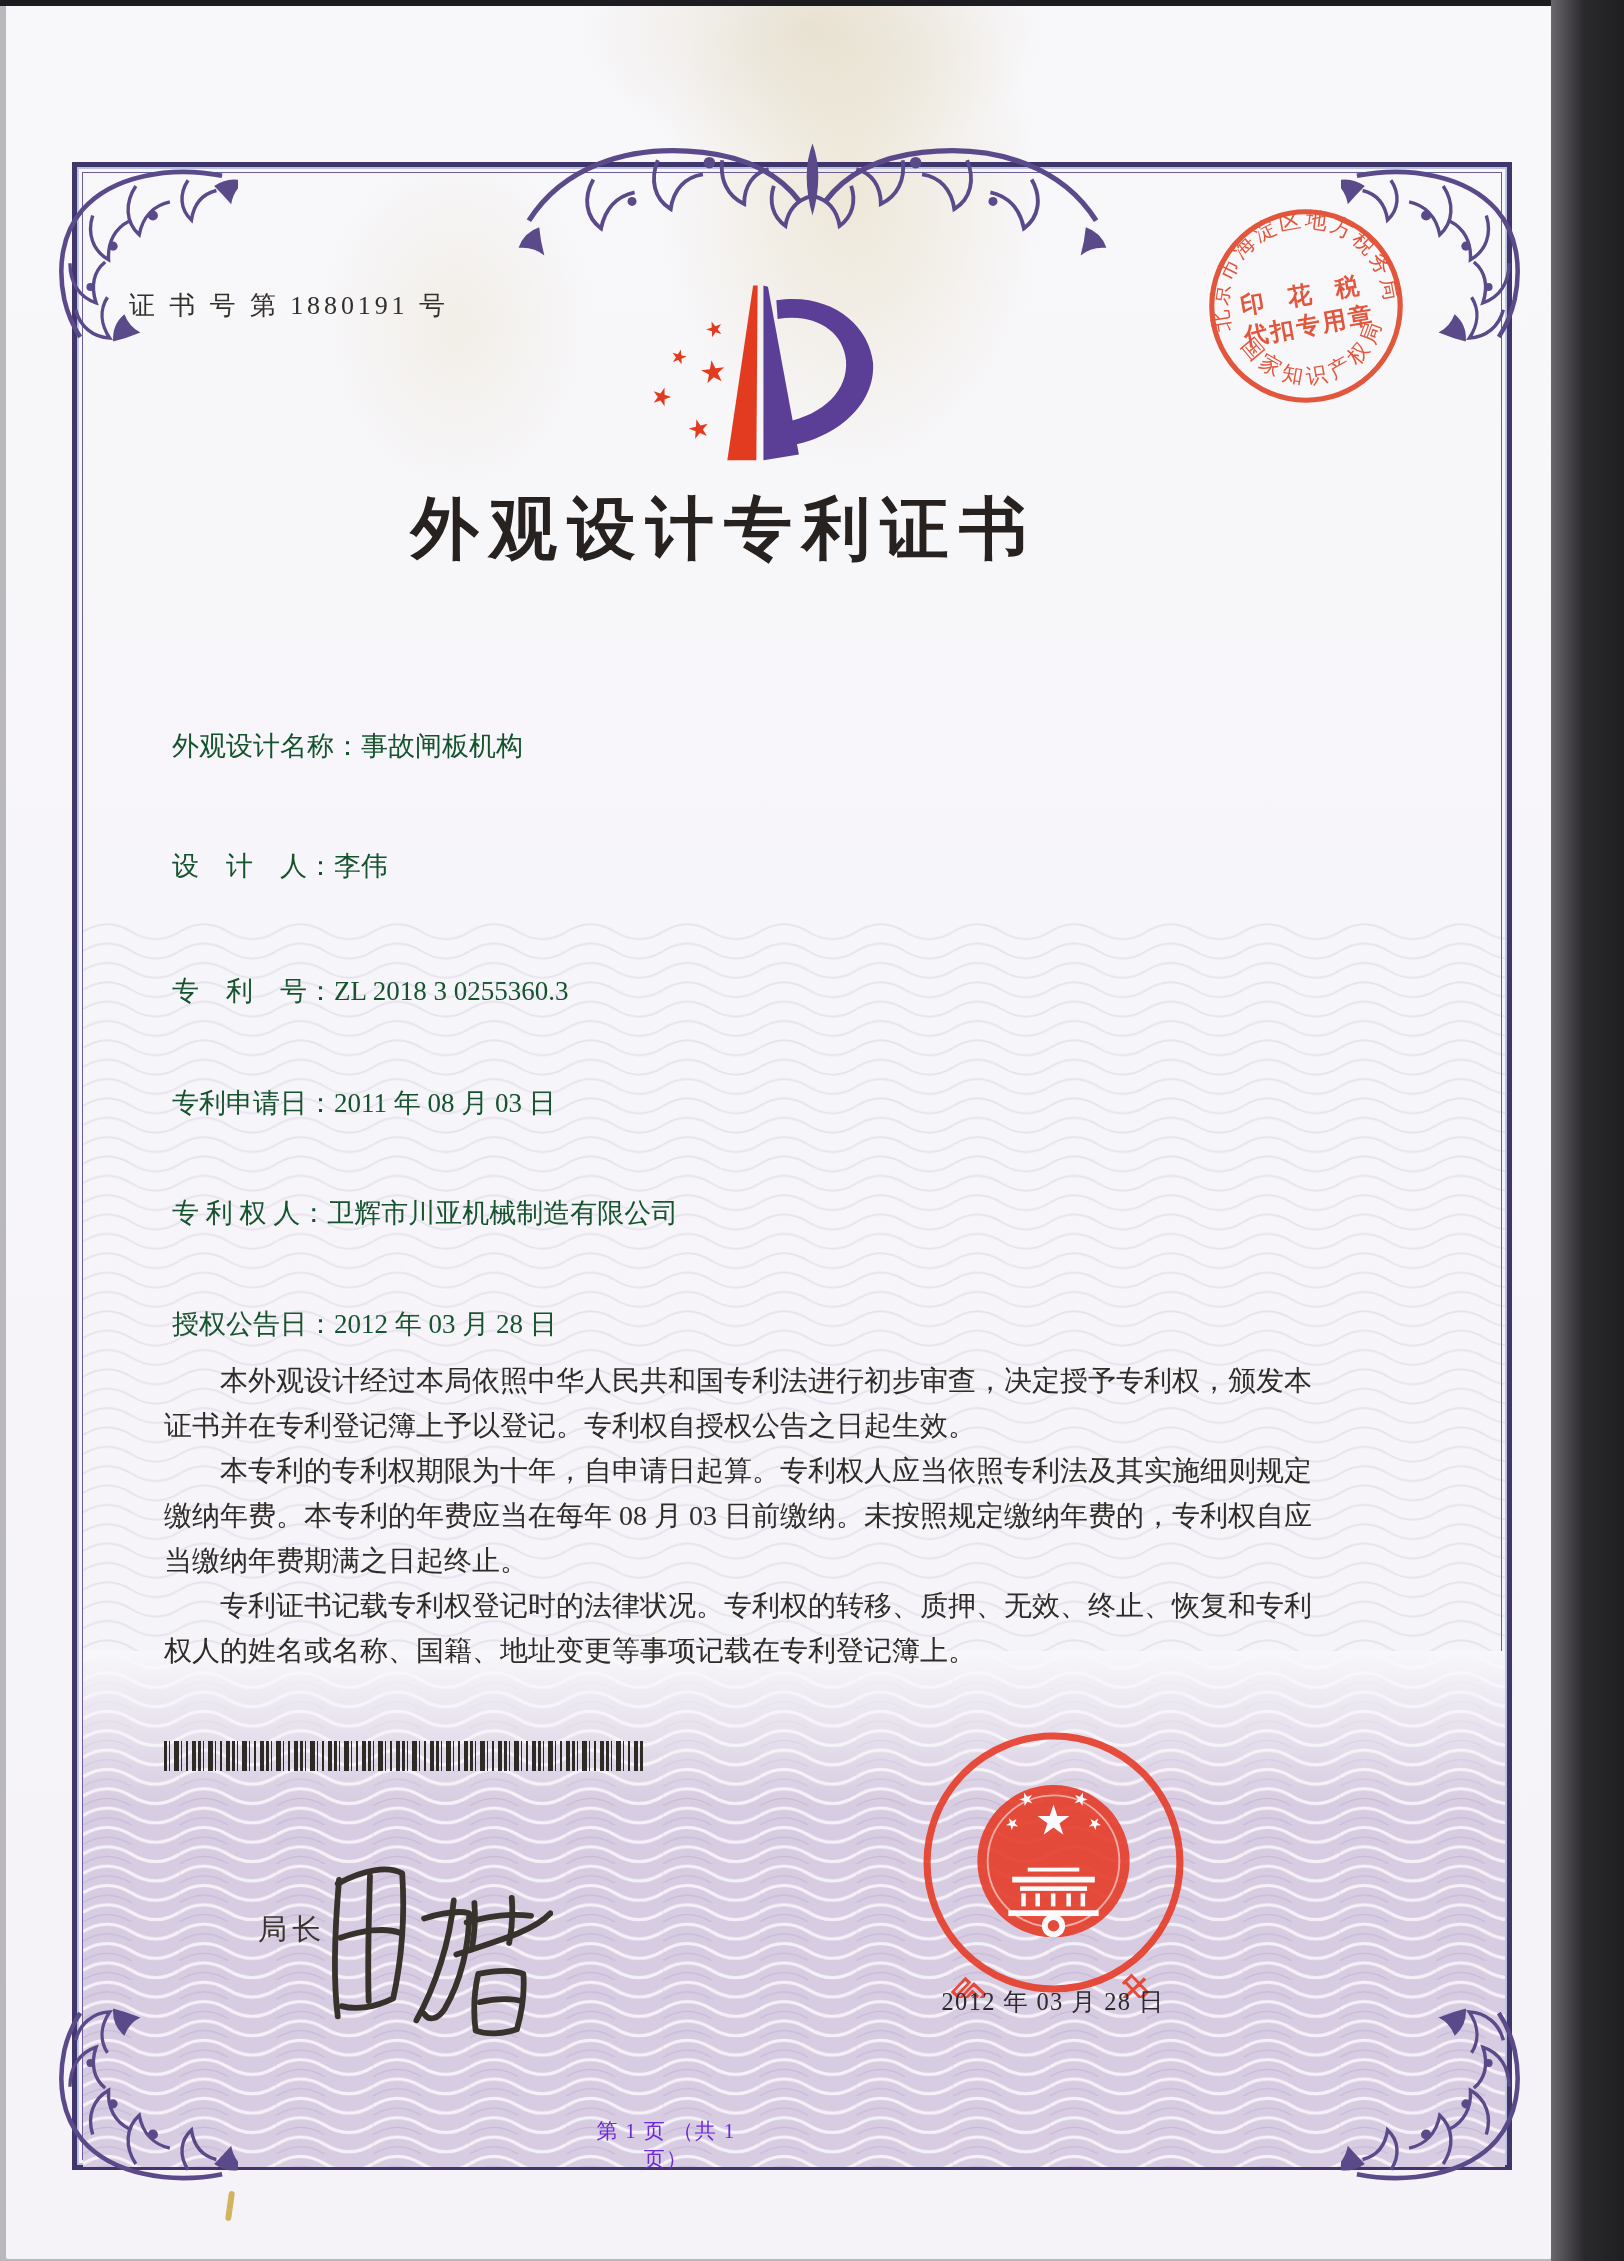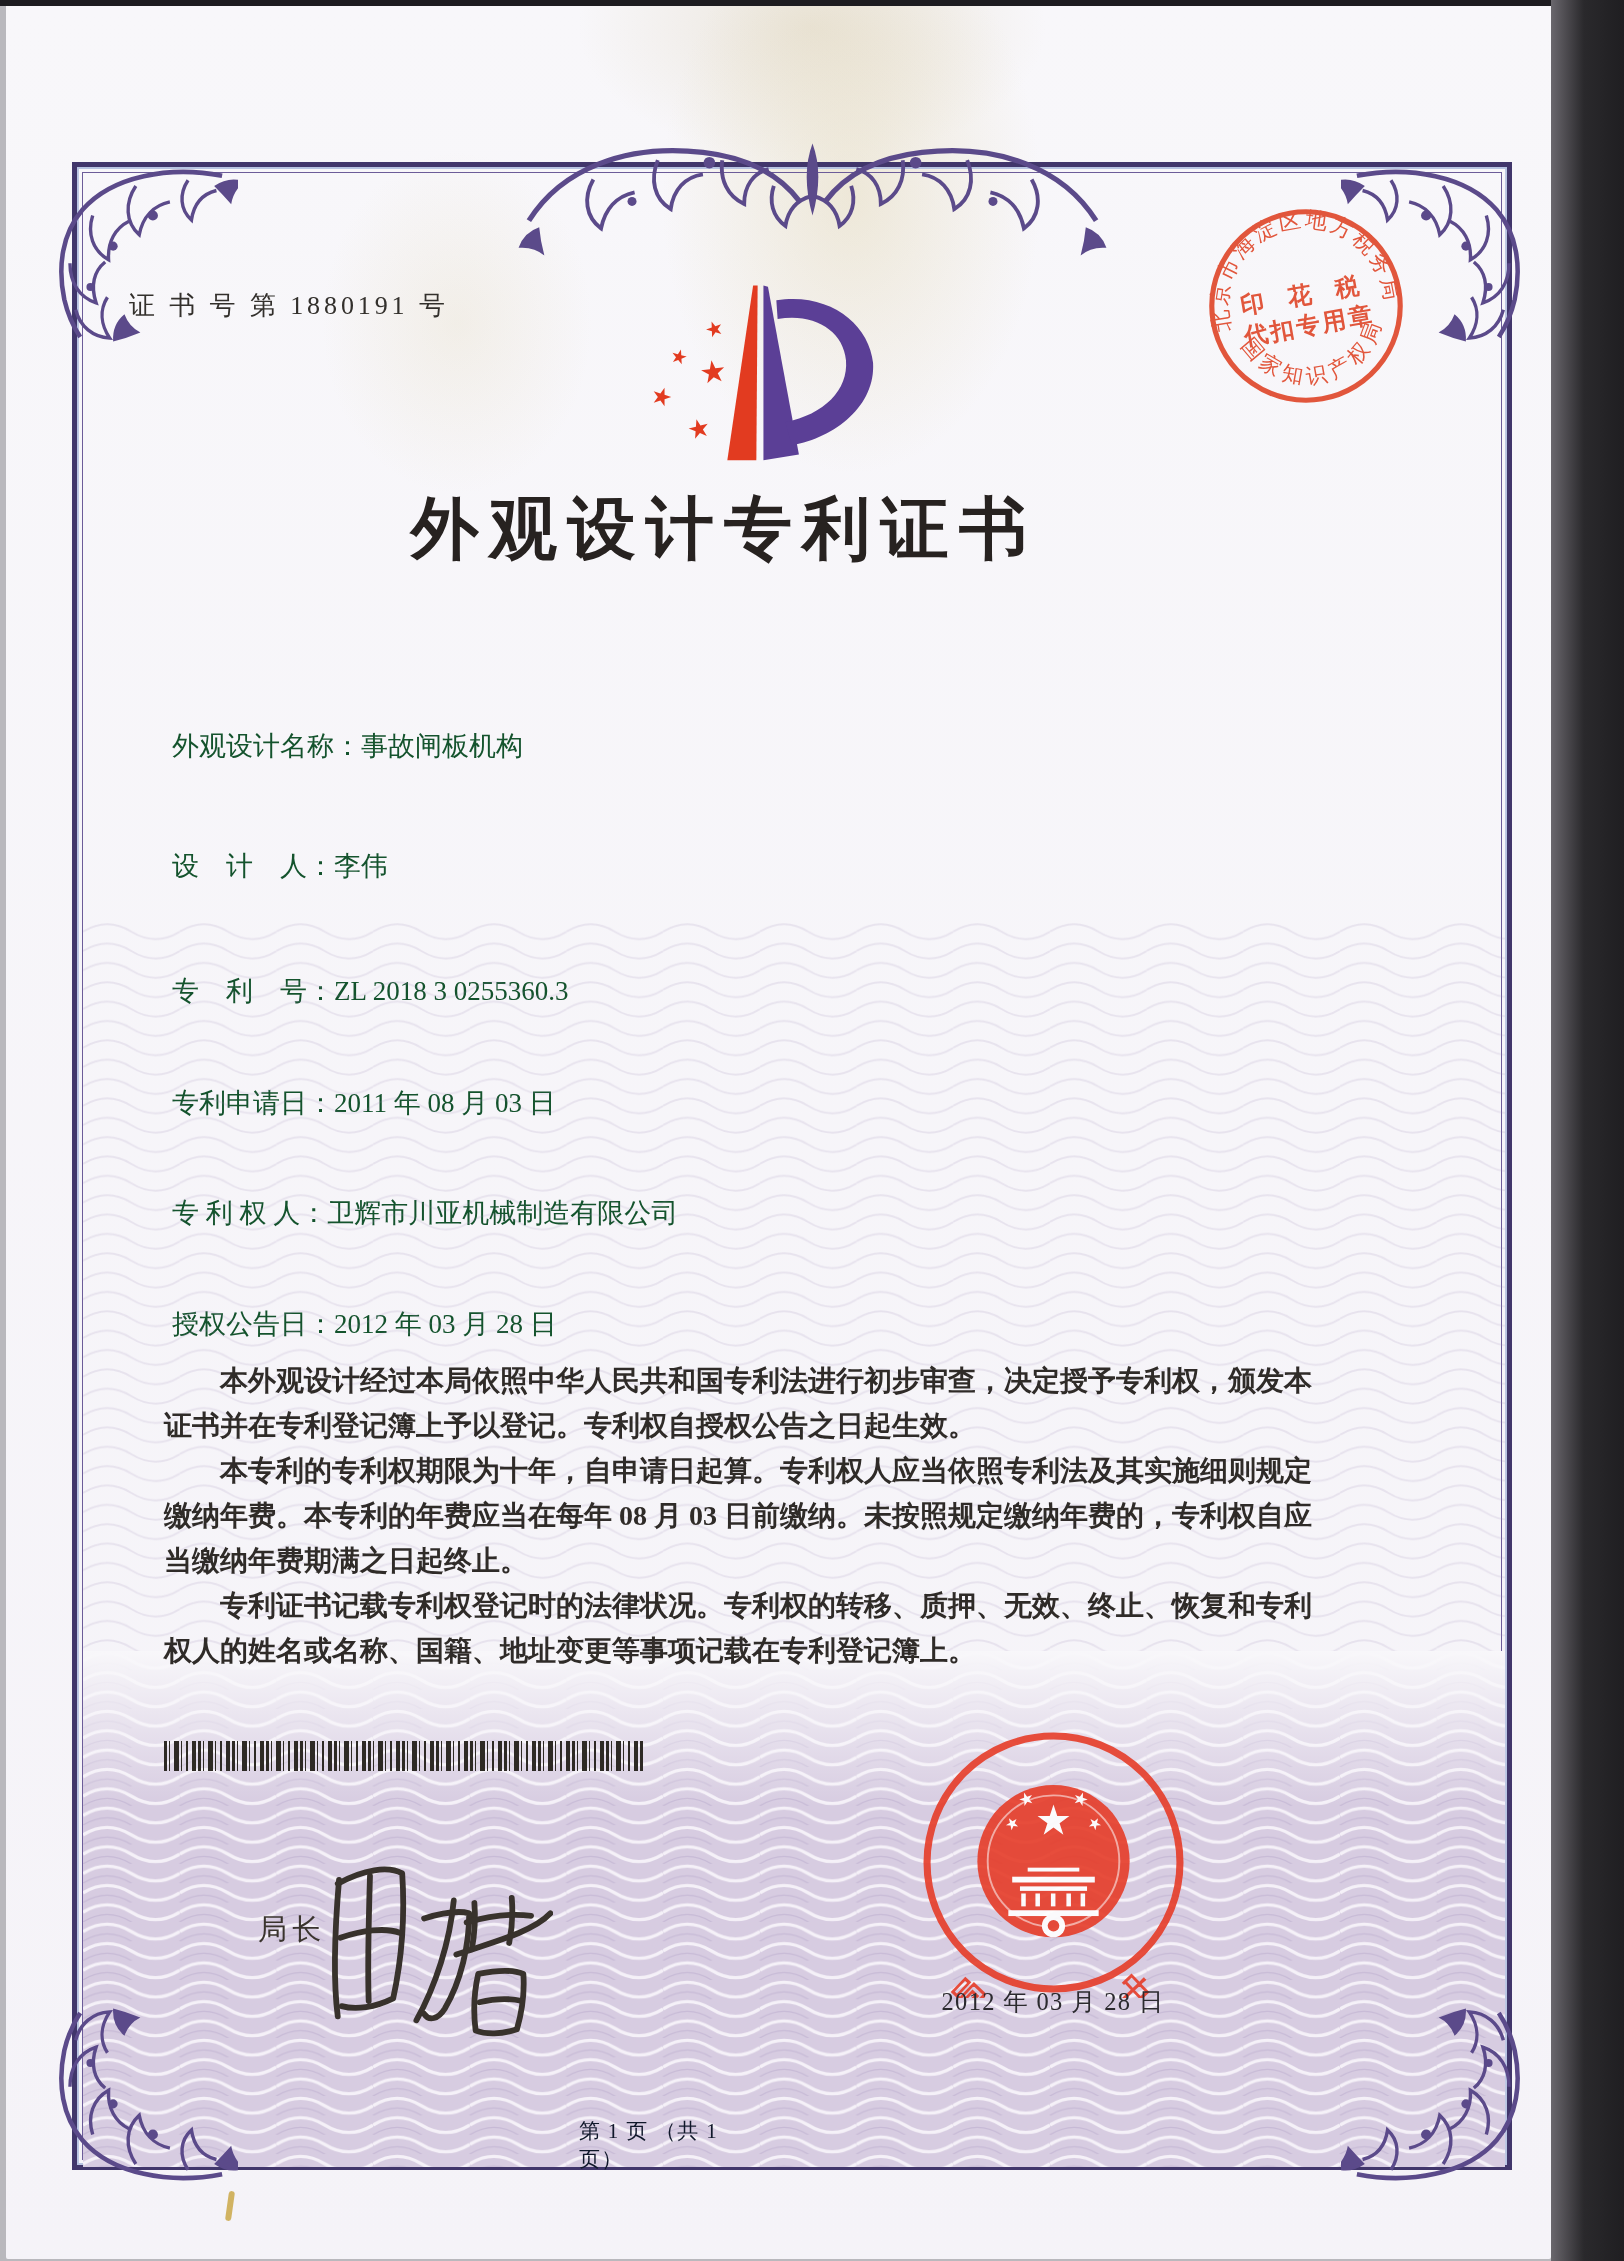--- a/index.html
+++ b/index.html
@@ -17,37 +17,37 @@
   .frame-outer{position:absolute;left:72px;top:162px;width:1430px;height:1998px;
       border:5.8px solid #41366b;box-shadow:inset 0 0 0 1.9px #b8c4e2;}
   .frame-inner{position:absolute;inset:5.2px;border:1.9px solid #6c5c99;}
   .abs{position:absolute;}
   .cert-no{left:129px;top:288px;font-size:26px;letter-spacing:3.9px;color:#33302c;}
   .title{left:0;top:484px;width:1448px;text-align:center;font-size:68px;font-weight:700;
          letter-spacing:10.3px;color:#272220;}
   .field{left:172px;font-size:27px;line-height:67px;color:#14532d;white-space:nowrap;}
   .field .fvalue{display:inline-block;vertical-align:top;white-space:normal;}
   .field .fvalue div{line-height:67px;}
-  .paras{left:164px;top:1358px;width:1161px;font-size:28px;line-height:45px;color:#2f2b28;z-index:2;font-weight:bold;}
+  .paras{left:164px;top:1358px;width:1161px;font-size:28px;line-height:45px;color:#2f2b28;z-index:2;}
   .paras p{margin:0;text-indent:2em;}
   .barcode{left:164px;top:1741px;width:480px;height:30px;z-index:2;
     background:repeating-linear-gradient(90deg,
       #2e2a25 0 2.6px, transparent 2.6px 5.2px,
       #2e2a25 5.2px 6.4px, transparent 6.4px 10.3px,
       #2e2a25 10.3px 15px, transparent 15px 17px,
       #2e2a25 17px 18px, transparent 18px 22px,
       #2e2a25 22px 24px, transparent 24px 28px,
       #2e2a25 28px 32px, transparent 32px 34px);}
   .juzhang{left:249px;top:1910px;font-size:29px;letter-spacing:5.2px;color:#3a342e;z-index:3;margin-left:9px;}
   .sig-svg{left:321px;top:1841px;z-index:3;}
   .seal-svg{left:918px;top:1727px;z-index:4;}
   .seal-date{left:911px;top:1985px;width:284px;text-align:center;font-size:24.5px;
              letter-spacing:1.3px;color:#2b2a2e;z-index:5;}
-  .footer{left:579px;top:2117px;width:174px;text-align:left;font-size:21px;
-          letter-spacing:1.3px;color:#0f172a;z-index:3;}
+  .footer{left:579px;top:2117px;width:174px;text-align:center;font-size:21px;
+          letter-spacing:1.3px;color:#6d28d9;z-index:3;}
   .waves{z-index:1;}
   .orn{z-index:3;}
   .stamp-svg{left:1206px;top:206px;z-index:5;}
   .logo-svg{left:642px;top:279px;}
   .stain-mark{left:227px;top:2191px;width:5.8px;height:30px;background:#c8a23c;
       border-radius:3.2px;transform:rotate(8deg);opacity:.8;}
 </style>
 </head>
 <body>
 

